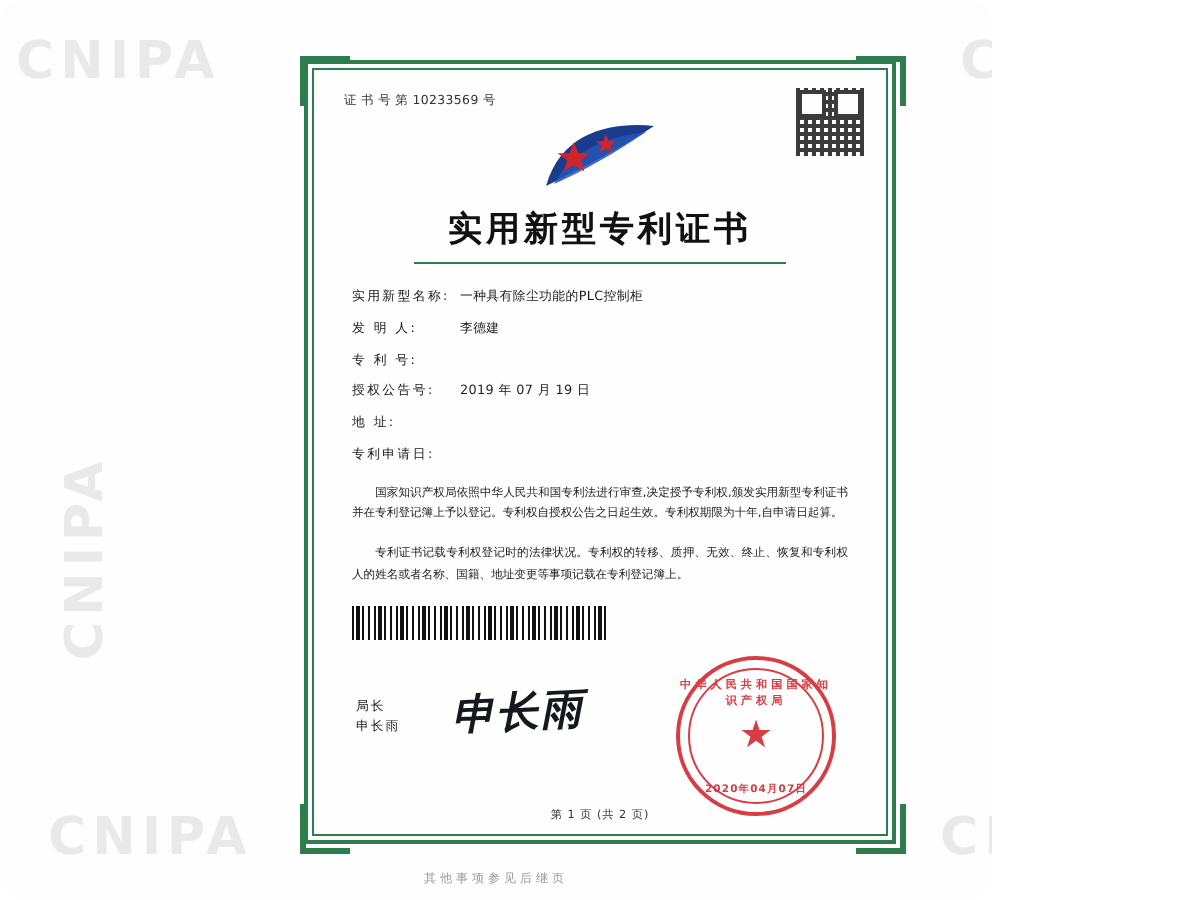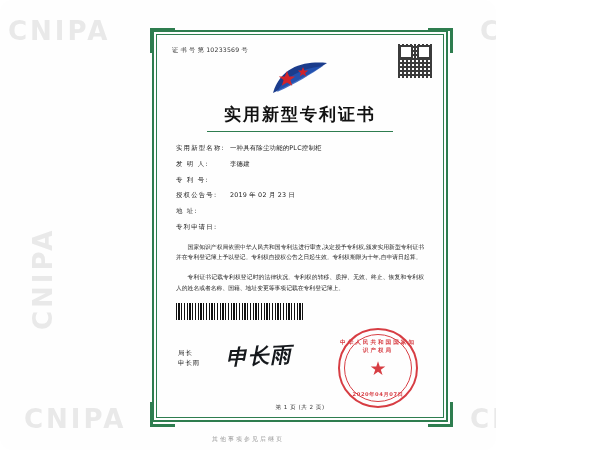--- a/index.html
+++ b/index.html
@@ -306,21 +306,21 @@
       </div>
       <div class="frow">
         <span class="flabel">发 明 人:</span>
         <span class="fvalue">李德建</span>
       </div>
       <div class="frow">
         <span class="flabel">专 利 号:</span>
       </div>
       <div class="frow">
         <span class="flabel">授权公告号:</span>
-        <span class="fvalue">2019 年 02 月 23 日</span>
+        <span class="fvalue">2019 年 07 月 19 日</span>
       </div>
       <div class="frow">
         <span class="flabel">地        址:</span>
       </div>
       <div class="frow">
         <span class="flabel">专利申请日:</span>
       </div>
     </div>
 
     <div class="para">国家知识产权局依照中华人民共和国专利法进行审查,决定授予专利权,颁发实用新型专利证书并在专利登记簿上予以登记。专利权自授权公告之日起生效。专利权期限为十年,自申请日起算。</div>

